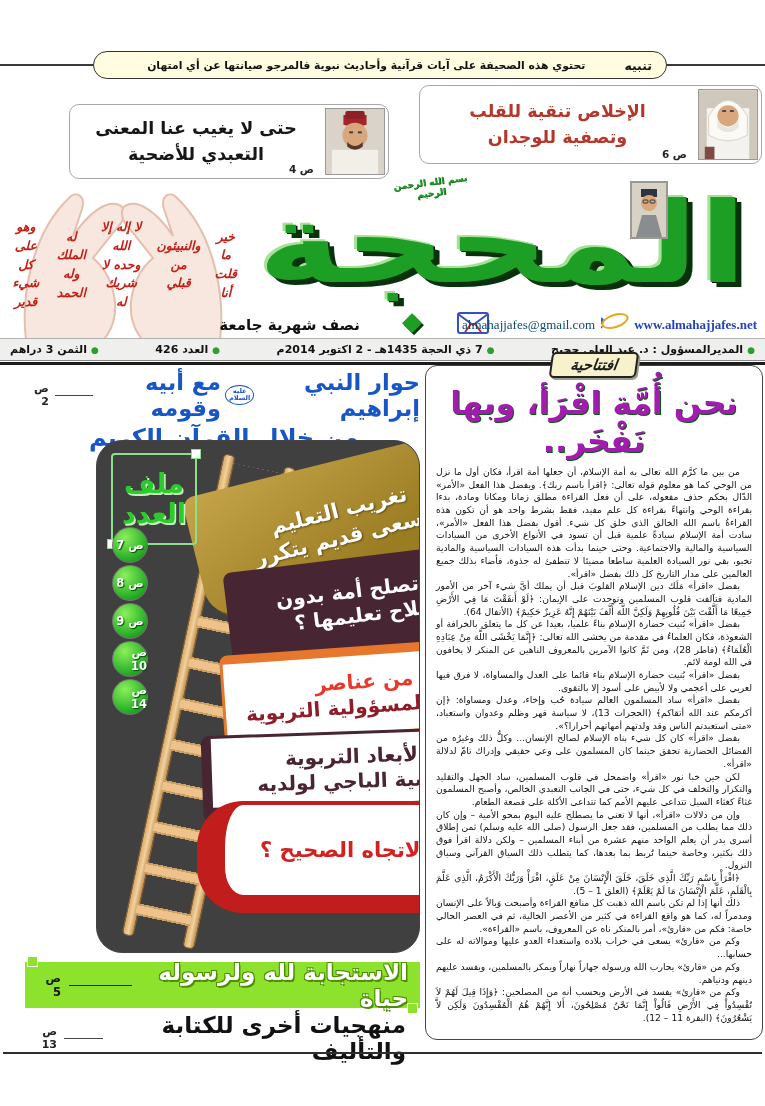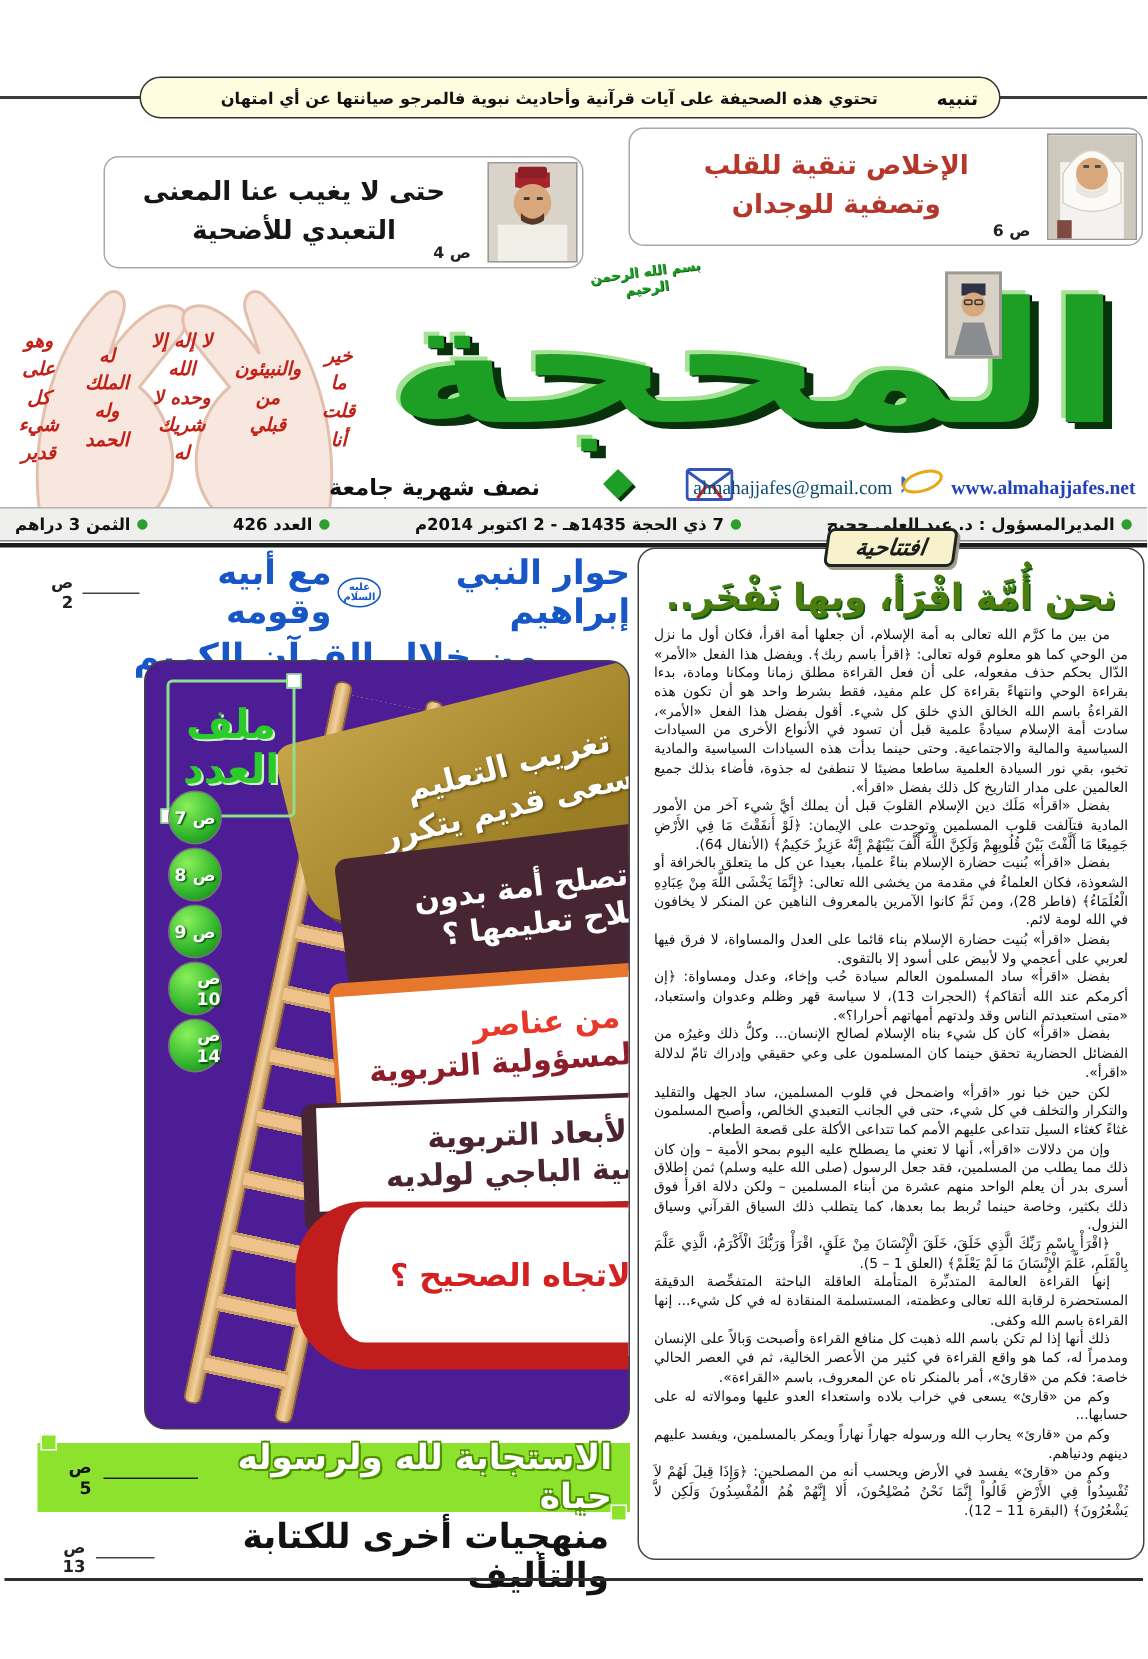--- a/index.html
+++ b/index.html
@@ -83,26 +83,26 @@
   .dialogue-page { font-size:11px; font-weight:bold; color:#222; }
   .dialogue-l2 { text-align:center; font-weight:bold; font-size:24px; margin-top:3px; }
 
   
   .editorial { position:absolute; top:365px; right:2px; width:338px; height:675px; border:1.5px solid #444; border-radius:12px; background:#fff; }
   .edit-badge {
     position:absolute; top:-14px; right:50%; transform:translateX(50%) skewX(-8deg);
     background:#f7f2cb; border:2px solid #222; border-radius:5px; padding:2px 18px;
     font-size:15px; font-weight:bold; color:#1c1c1c; box-shadow:2px 2px 0 #9c9c8a; font-style:italic;
   }
-  .edit-title { margin-top:18px; text-align:center; font-weight:bold; font-size:24px; color:#4d7c0f; text-shadow:1px 1px 0 #0a5c12; }
+  .edit-title { margin-top:18px; text-align:center; font-weight:bold; font-size:32px; color:#a21caf; text-shadow:1px 1px 0 #0a5c12; }
   .edit-body { padding:6px 10px 8px; height:612px; overflow:hidden; font-size:9.2px; line-height:1.38; text-align:justify; color:#101010; }
   .edit-body p { text-indent:12px; }
 
   
-  .issue-file { position:absolute; top:440px; right:345px; width:324px; height:513px; border:1.5px solid #444; border-radius:14px; overflow:hidden; background:#4c1d95; }
+  .issue-file { position:absolute; top:440px; right:345px; width:324px; height:513px; border:1.5px solid #444; border-radius:26px; overflow:hidden; background:#404040; }
   .file-badge {
     position:absolute; top:12px; left:14px; width:86px; height:92px; z-index:5;
     border:2px solid #8ce08c; border-radius:4px;
     display:flex; flex-direction:column; align-items:center; justify-content:center;
     font-size:27px; font-weight:bold; color:#2ccb2c; line-height:1.1;
     text-shadow:1.5px 1.5px 0 #c9f2c0;
   }
   .file-badge::before, .file-badge::after { content:""; position:absolute; width:8px; height:8px; background:#fff; border:1.5px solid #8ce08c; }
   .file-badge::before { top:-6px; right:-6px; }
   .file-badge::after  { bottom:-6px; left:-6px; }
@@ -292,21 +292,20 @@
     <div class="edit-body">
       <p>من بين ما كرَّم الله تعالى به أمة الإسلام، أن جعلها أمة اقرأ، فكان أول ما نزل من الوحي كما هو معلوم قوله تعالى: ﴿اقرأ باسم ربك﴾. ويفضل هذا الفعل «الأمر» الدّال بحكم حذف مفعوله، على أن فعل القراءة مطلق زمانا ومكانا ومادة، بدءا بقراءة الوحي وانتهاءً بقراءة كل علم مفيد، فقط بشرط واحد هو أن تكون هذه القراءةُ باسم الله الخالق الذي خلق كل شيء. أقول بفضل هذا الفعل «الأمر»، سادت أمة الإسلام سيادةً علمية قبل أن تسود في الأنواع الأخرى من السيادات السياسية والمالية والاجتماعية. وحتى حينما بدأت هذه السيادات السياسية والمادية تخبو، بقي نور السيادة العلمية ساطعا مضيئا لا تنطفئ له جذوة، فأضاء بذلك جميع العالمين على مدار التاريخ كل ذلك بفضل «اقرأ».</p>
       <p>بفضل «اقرأ» مَلَك دين الإسلام القلوبَ قبل أن يملك أيَّ شيء آخر من الأمور المادية فتآلفت قلوب المسلمين وتوحدت على الإيمان: ﴿لَوْ أَنفَقْتَ مَا فِي الأَرْضِ جَمِيعًا مَا أَلَّفْتَ بَيْنَ قُلُوبِهِمْ وَلَكِنَّ اللَّهَ أَلَّفَ بَيْنَهُمْ إِنَّهُ عَزِيزٌ حَكِيمٌ﴾ (الأنفال 64).</p>
       <p>بفضل «اقرأ» بُنيت حضارة الإسلام بناءً علميا، بعيدا عن كل ما يتعلق بالخرافة أو الشعوذة، فكان العلماءُ في مقدمة من يخشى الله تعالى: ﴿إِنَّمَا يَخْشَى اللَّهَ مِنْ عِبَادِهِ الْعُلَمَاءُ﴾ (فاطر 28)، ومن ثَمَّ كانوا الآمرين بالمعروف الناهين عن المنكر لا يخافون في الله لومة لائم.</p>
       <p>بفضل «اقرأ» بُنيت حضارة الإسلام بناء قائما على العدل والمساواة، لا فرق فيها لعربي على أعجمي ولا لأبيض على أسود إلا بالتقوى.</p>
       <p>بفضل «اقرأ» ساد المسلمون العالم سيادة حُب وإخاء، وعدل ومساواة: ﴿إن أكرمكم عند الله أتقاكم﴾ (الحجرات 13)، لا سياسة قهر وظلم وعدوان واستعباد، «متى استعبدتم الناس وقد ولدتهم أمهاتهم أحرارا؟».</p>
       <p>بفضل «اقرأ» كان كل شيء بناه الإسلام لصالح الإنسان... وكلُّ ذلك وغيرُه من الفضائل الحضارية تحقق حينما كان المسلمون على وعي حقيقي وإدراك تامّ لدلالة «اقرأ».</p>
       <p>لكن حين خبا نور «اقرأ» واضمحل في قلوب المسلمين، ساد الجهل والتقليد والتكرار والتخلف في كل شيء، حتى في الجانب التعبدي الخالص، وأصبح المسلمون غثاءً كغثاء السيل تتداعى عليهم الأمم كما تتداعى الأكلة على قصعة الطعام.</p>
       <p>وإن من دلالات «اقرأ»، أنها لا تعني ما يصطلح عليه اليوم بمحو الأمية – وإن كان ذلك مما يطلب من المسلمين، فقد جعل الرسول (صلى الله عليه وسلم) ثمن إطلاق أسرى بدر أن يعلم الواحد منهم عشرة من أبناء المسلمين – ولكن دلالة اقرأ فوق ذلك بكثير، وخاصة حينما تُربط بما بعدها، كما يتطلب ذلك السياق القرآني وسياق النزول.</p>
       <p>﴿اقْرَأْ بِاسْمِ رَبِّكَ الَّذِي خَلَقَ، خَلَقَ الْإِنْسَانَ مِنْ عَلَقٍ، اقْرَأْ وَرَبُّكَ الْأَكْرَمُ، الَّذِي عَلَّمَ بِالْقَلَمِ، عَلَّمَ الْإِنْسَانَ مَا لَمْ يَعْلَمْ﴾ (العلق 1 – 5).</p>
-      <p>إنها القراءة العالمة المتدبِّرة المتأملة العاقلة الباحثة المتفحِّصة الدقيقة المستحضرة لرقابة الله تعالى وعظمته، المستسلمة المنقادة له في كل شيء... إنها القراءة باسم الله وكفى.</p>
       <p>ذلك أنها إذا لم تكن باسم الله ذهبت كل منافع القراءة وأصبحت وَبالاً على الإنسان ومدمراً له، كما هو واقع القراءة في كثير من الأعصر الخالية، ثم في العصر الحالي خاصة: فكم من «قارئ»، أمر بالمنكر ناه عن المعروف، باسم «القراءة».</p>
       <p>وكم من «قارئ» يسعى في خراب بلاده واستعداء العدو عليها وموالاته له على حسابها...</p>
       <p>وكم من «قارئ» يحارب الله ورسوله جهاراً نهاراً ويمكر بالمسلمين، ويفسد عليهم دينهم ودنياهم.</p>
       <p>وكم من «قارئ» يفسد في الأرض ويحسب أنه من المصلحين: ﴿وَإِذَا قِيلَ لَهُمْ لاَ تُفْسِدُواْ فِي الأَرْضِ قَالُواْ إِنَّمَا نَحْنُ مُصْلِحُونَ، أَلا إِنَّهُمْ هُمُ الْمُفْسِدُونَ وَلَكِن لاَّ يَشْعُرُونَ﴾ (البقرة 11 – 12).</p>
 
     </div>
   </div>
 
   <div class="issue-file">
     <div class="file-badge">

